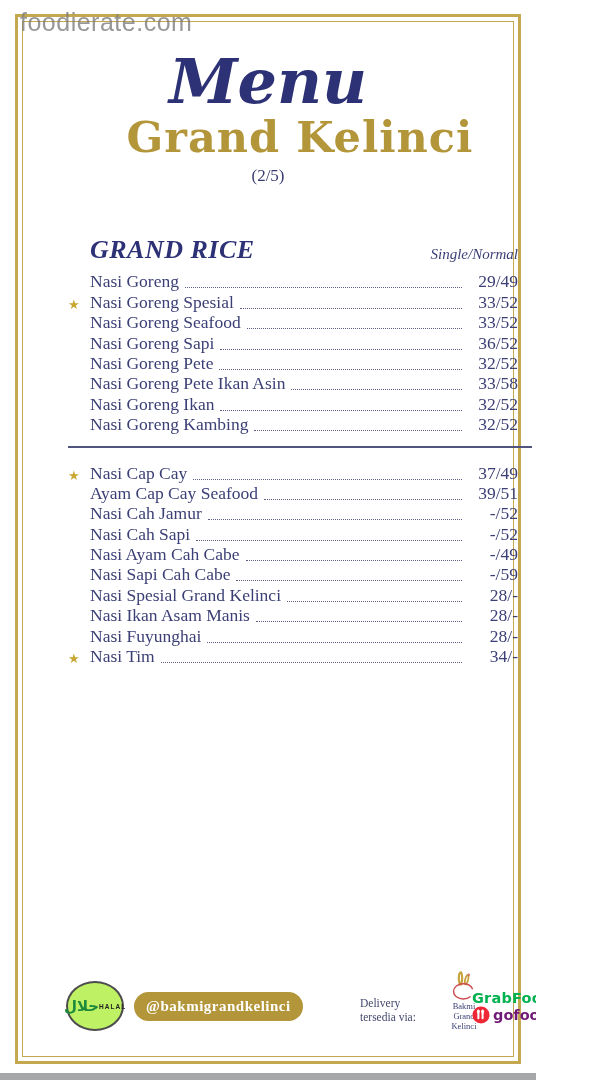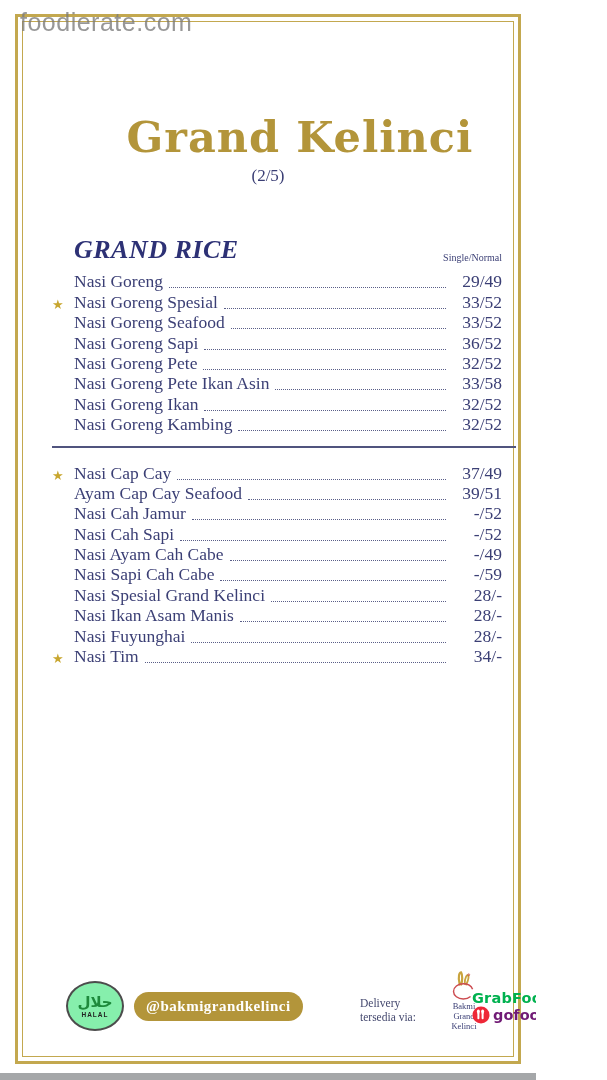--- a/index.html
+++ b/index.html
@@ -29,39 +29,39 @@
   .title-script { position:absolute; top:48px; left:0; width:100%; text-align:center; z-index:2;
     font-family:"DejaVu Serif", serif; font-style:italic; font-weight:700;
     font-size:62px; line-height:1.1; color:var(--navy-dark,#2d3175); }
   .title-brand { position:absolute; top:114px; left:0; width:100%; text-align:center; z-index:2;
     font-family:"DejaVu Serif", serif; font-weight:700; font-size:43px; line-height:1.1;
     letter-spacing:1px; color:var(--gold,#b3953a);padding-left:32px; }
   .page-indicator { position:absolute; top:166px; left:0; width:100%; text-align:center; z-index:2;
     font-size:17px; color:var(--navy,#3b3f75); }
 
   
-  .menu { position:absolute; left:52px; top:235px; width:450px; z-index:2; }
+  .menu { position:absolute; left:68px; top:235px; width:450px; z-index:2; }
   .menu-header { display:flex; justify-content:space-between; align-items:flex-end; margin-bottom:7px; }
   .menu-title { margin:0 0 0 22px; font-size:26px; font-weight:700; font-style:italic;
     letter-spacing:.5px; color:var(--navy-dark,#2d3175); }
-  .price-col-label { font-size:10px; color:var(--navy,#3b3f75); padding-bottom:2px; }
+  .price-col-label { font-size:15px; font-style:italic; color:var(--navy,#3b3f75); padding-bottom:2px; }
 
   .menu-row { display:flex; align-items:flex-end; height:20.4px; font-size:17.5px;
     color:var(--navy,#3b3f75); }
   .star { width:22px; flex:0 0 22px; font-size:13px; color:var(--star-gold,#c8a62f); }
   .item-name { white-space:nowrap; padding-right:4px; }
   .dots { flex:1; border-bottom:1.5px dotted #5a5e88; margin:0 6px 4px 2px; }
   .item-price { flex:0 0 50px; width:50px; text-align:right; }
 
   .divider { border:0; border-top:2px solid #50547e; width:464px; margin:11px 0 15px 0; height:0; }
 
   
   .halal-logo { position:absolute; left:66px; top:981px; width:54px; height:46px; z-index:2;
-    border:2px solid #4c4c4c; border-radius:50%; background:#86efac;
-    display:flex; flex-direction:column; align-items:center; justify-content:center; }
+    border:2px solid #4c4c4c; border-radius:50%; background:#bef264;
+    display:flex; flex-direction:row; align-items:center; justify-content:center; }
   .halal-arabic { font-family:"DejaVu Sans", sans-serif; font-weight:700; font-size:15px;
     line-height:1; color:var(--halal-green,#1e8a3c); }
   .halal-label { font-family:"Liberation Sans", sans-serif; font-weight:700; font-size:6.5px;
     letter-spacing:1px; color:#222; margin-top:1px; }
 
   .ig-badge { position:absolute; left:134px; top:992px; height:29px; z-index:2;
     background:var(--gold,#b3953a); border-radius:15px; padding:0 12px;
     display:flex; align-items:center;
     font-family:"Liberation Serif", serif; font-weight:700; font-size:15px;
     letter-spacing:.5px; color:#fff; }
@@ -96,20 +96,21 @@
 
   <div class="corner-logo">
     <svg width="44" height="46" viewBox="0 0 36 40">
       <path d="M12 18 C9 6, 12 1, 14 1 C16 4, 16 13, 14 18" fill="none" stroke="#c9a43e" stroke-width="3" stroke-linecap="round"></path>
       <path d="M19 17 C19 8, 22 4, 24 5 C25 8, 23 14, 21 18" fill="none" stroke="#c9a43e" stroke-width="2.5" stroke-linecap="round"></path>
       <circle cx="24.5" cy="4.5" r="1.4" fill="none" stroke="#cc4b50" stroke-width="1"></circle>
       <ellipse cx="17" cy="27.5" rx="13.5" ry="10.5" fill="none" stroke="#cc4b50" stroke-width="2" stroke-dasharray="64 12" stroke-dashoffset="-8"></ellipse>
     </svg>
   </div>
 
+  <div class="title-script">Menu</div>
   <div class="title-brand">Grand Kelinci</div>
   <div class="page-indicator">(2/5)</div>
 
   <div class="menu">
     <div class="menu-header">
       <h2 class="menu-title">GRAND RICE</h2>
       <span class="price-col-label">Single/Normal</span>
     </div>
     <div id="menu-groups">
         <div class="menu-list">

